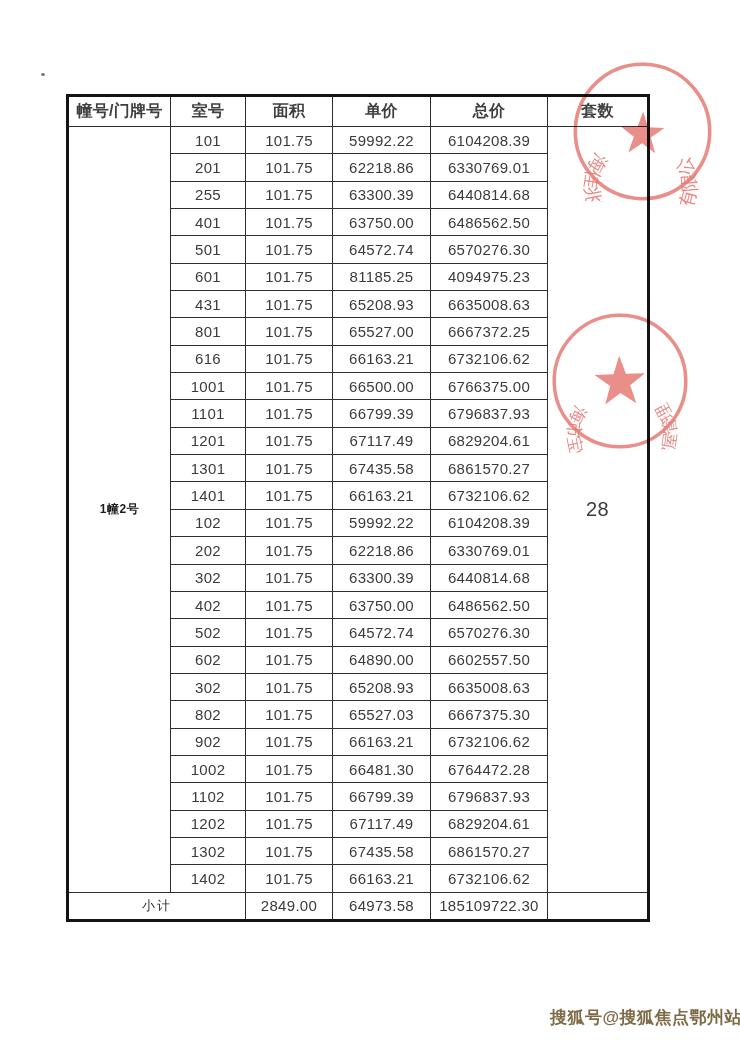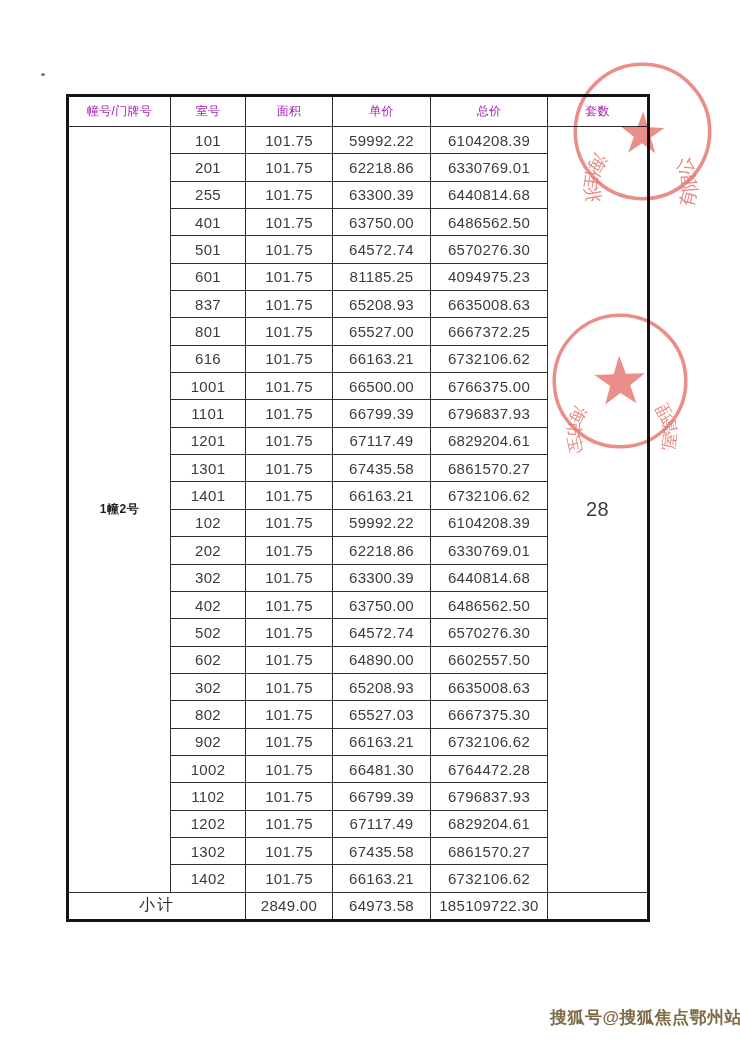--- a/index.html
+++ b/index.html
@@ -16,26 +16,26 @@
     border-collapse:collapse;table-layout:fixed;width:581px;
     border:3px solid #141414;background:transparent;
   }
   th,td{
     border:1.4px solid #2e2e2e;
     text-align:center;vertical-align:middle;
     padding:0;overflow:hidden;white-space:nowrap;
     font-size:15px;color:#3b3b3b;letter-spacing:.3px;
   }
   thead tr{height:31px;}
-  th{font-size:12px;color:#a21caf;font-weight:normal;}
+  th{font-size:16px;color:#404040;font-weight:bold;}
   tbody tr{height:27.35px;}
   tr.subtotal-row{height:28px;}
   td.building-cell{font-weight:bold;font-size:12px;color:#1c1c1c;letter-spacing:.5px;}
   td.unit-count-cell{font-size:20px;color:#3b3b3b;}
-  td.subtotal-label{font-size:16px;color:#2c2c2c;letter-spacing:2px;}
+  td.subtotal-label{font-size:13px;color:#2c2c2c;letter-spacing:2px;}
 
   
   .stamp{position:absolute;mix-blend-mode:multiply;opacity:.85;pointer-events:none;}
   #stamp-developer{left:571px;top:60px;width:143px;height:143px;transform:rotate(2deg);}
   #stamp-authority{left:550px;top:311px;width:140px;height:140px;transform:rotate(-2deg);}
   .stamp svg{width:100%;height:100%;}
 
   
   .watermark{
     position:absolute;left:550px;top:1006px;
@@ -102,21 +102,21 @@
           <td>64572.74</td>
           <td>6570276.30</td>
         </tr>
         <tr>
           <td>601</td>
           <td>101.75</td>
           <td>81185.25</td>
           <td>4094975.23</td>
         </tr>
         <tr>
-          <td>837</td>
+          <td>431</td>
           <td>101.75</td>
           <td>65208.93</td>
           <td>6635008.63</td>
         </tr>
         <tr>
           <td>801</td>
           <td>101.75</td>
           <td>65527.00</td>
           <td>6667372.25</td>
         </tr>

